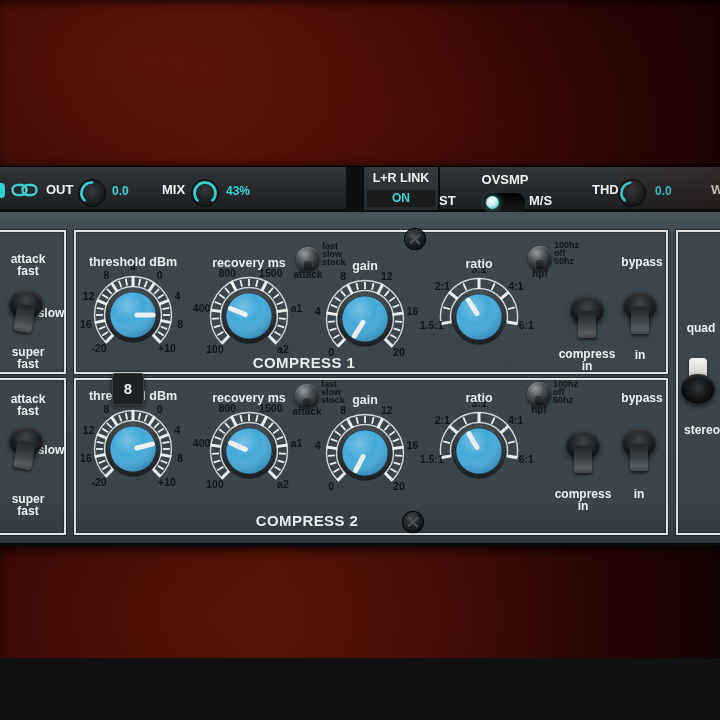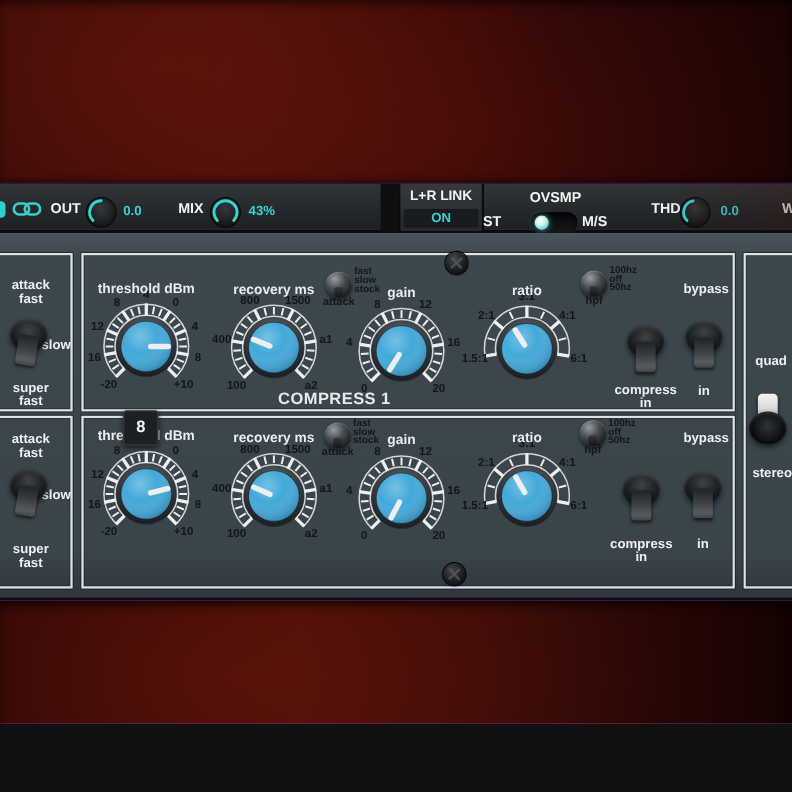--- a/index.html
+++ b/index.html
@@ -553,20 +553,21 @@
         <div class="base"></div>
         <div class="lever"></div>
       </div>
       <div class="wlabel" style="left:467px;top:108px;width:80px">
         <span>compress</span>
           <span>in</span>
       </div>
       <div class="wlabel" style="left:533px;top:108px;width:60px">
           <span>in</span>
         </div>
+      <div class="comp-title" style="left:81px;top:133px;width:300px">COMPRESS 2</div>
     </div>
 
     <div class="pbox" style="left:676px;top:18px;width:60px;height:305px">
       <div class="wlabel" style="left:0;top:90px;width:46px">
           <span>quad</span>
         </div>
       <div class="bswitch up" style="left:0;top:122px">
         <div class="lever"></div>
         <div class="base"></div>
       </div>

